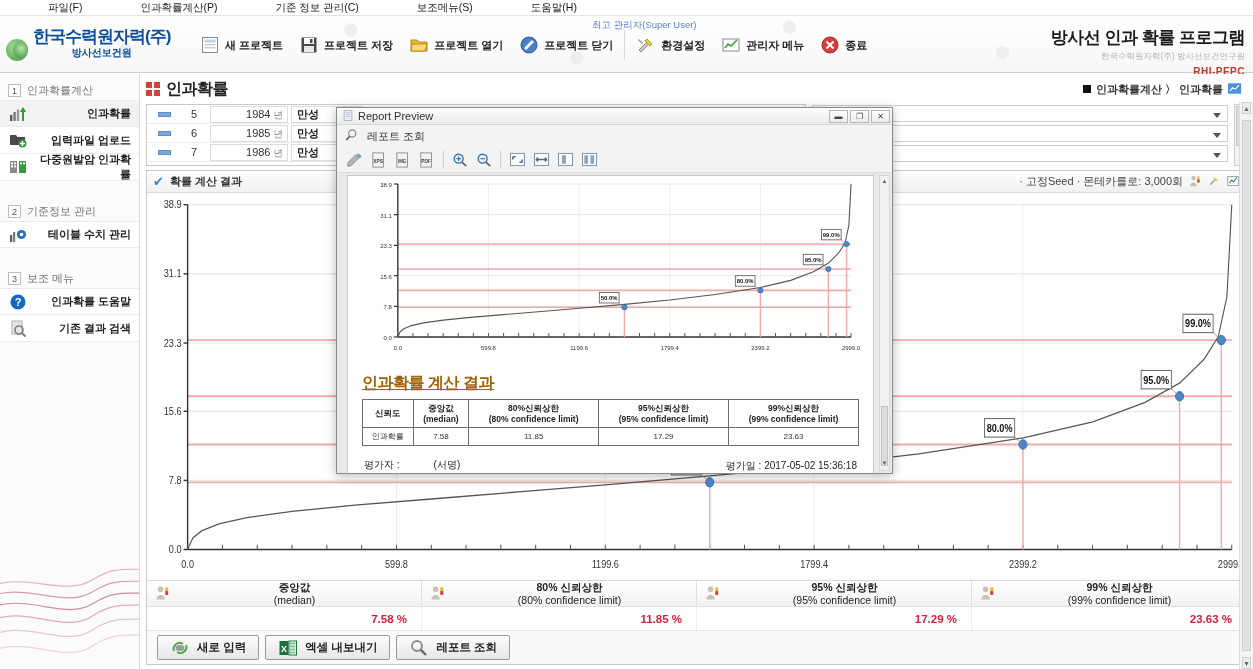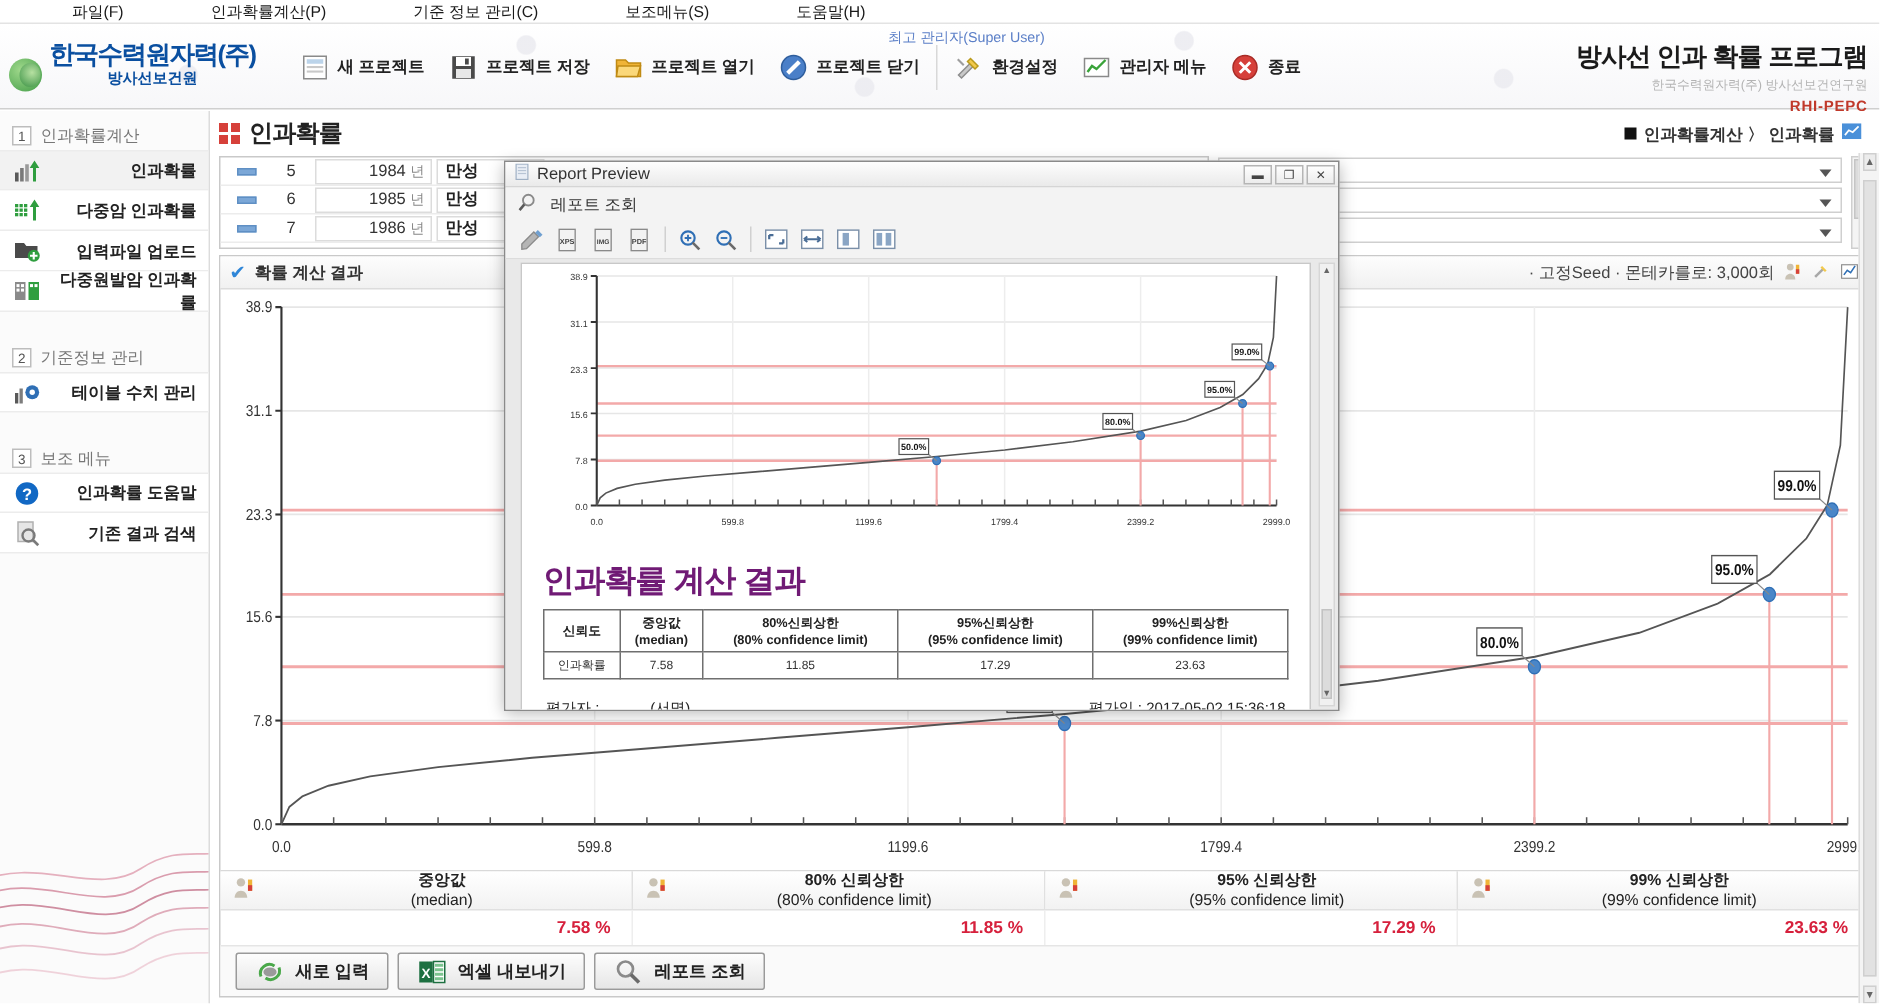--- a/index.html
+++ b/index.html
@@ -125,21 +125,21 @@
         font-size:8px;line-height:11px;text-align:center;color:#444;cursor:pointer;}
   .dlg-sub{height:22px;display:flex;align-items:center;gap:6px;padding:0 8px;background:#f3f3f3;}
   .dlg-sub .stt{font-size:11px;color:#333;}
   .dlg-tools{height:26px;display:flex;align-items:center;gap:4px;padding:0 8px;background:#f3f3f3;border-bottom:1px solid #dcdcdc;position:relative;}
   .tool{width:20px;height:20px;display:flex;align-items:center;justify-content:center;cursor:pointer;}
   .toolsep{width:1px;height:17px;background:#d0d0d0;margin:0 2px;}
   .dlg-body{flex:1;position:relative;background:#e9e9e9;overflow:hidden;padding:2px 0 0 10px;}
   .paper{position:absolute;left:10px;top:2px;width:527px;height:400px;background:#fff;border:1px solid #c8c8c8;overflow:hidden;}
   .rep-h{font-size:15px;font-weight:bold;color:#111;margin:8px 0 2px 14px;letter-spacing:-.5px;}
   .rep-chart{position:relative;height:185px;margin:0 12px 0 8px;}
-  .rep-h2{font-size:21px;font-weight:bold;color:#701a75;margin:12px 0 5px 14px;letter-spacing:-.5px;}
+  .rep-h2{font-size:16px;font-weight:bold;color:#a16207;margin:12px 0 5px 14px;letter-spacing:-.5px;text-decoration:underline;}
   .rtable{margin:0 14px;border-collapse:collapse;width:calc(100% - 28px);}
   .rtable th,.rtable td{border:1px solid #6f6f6f;text-align:center;font-size:8.5px;padding:3px 2px;color:#222;}
   .rtable th{font-weight:bold;line-height:1.25;}
   .rtable td{font-size:8px;color:#333;}
   .rep-foot{display:flex;margin:12px 16px 0 16px;font-size:10px;color:#222;}
   .rep-foot .left{display:flex;gap:34px;}
   .rep-foot .right{margin-left:auto;text-align:right;line-height:1.5;}
   .dlg-scroll{position:absolute;right:2px;top:2px;bottom:2px;width:11px;background:#f1f1f1;border:1px solid #d6d6d6;}
   .dlg-scroll .th{position:absolute;left:1px;right:1px;top:230px;height:60px;background:#dcdcdc;border:1px solid #c2c2c2;}
   .dlg-scroll .a1{position:absolute;left:1px;right:1px;top:1px;height:10px;font-size:6px;text-align:center;color:#666;line-height:9px;}
@@ -263,39 +263,20 @@
       <div class="side-item sel first">
         <span class="ico">
             <svg viewBox="0 0 20 20">
               <rect x="2" y="11" width="2.4" height="6" fill="#5a5a5a"></rect>
               <rect x="5.4" y="8" width="2.4" height="9" fill="#7a7a7a"></rect>
               <rect x="8.8" y="5.5" width="2.4" height="11.5" fill="#9a9a9a"></rect>
               <path d="M15 3l3.2 5H16v9h-2V8h-2.2z" fill="#2f9e3f"></path>
             </svg>
           </span>
         <span class="si-lbl">인과확률</span>
-      </div>
-      <div class="side-item">
-        <span class="ico">
-            <svg viewBox="0 0 20 20">
-              <g fill="#2f9e3f">
-                <rect x="2" y="6" width="2.2" height="2.2"></rect>
-                <rect x="5" y="6" width="2.2" height="2.2"></rect>
-                <rect x="8" y="6" width="2.2" height="2.2"></rect>
-                <rect x="2" y="9" width="2.2" height="2.2"></rect>
-                <rect x="5" y="9" width="2.2" height="2.2"></rect>
-                <rect x="8" y="9" width="2.2" height="2.2"></rect>
-                <rect x="2" y="12" width="2.2" height="2.2"></rect>
-                <rect x="5" y="12" width="2.2" height="2.2"></rect>
-                <rect x="8" y="12" width="2.2" height="2.2"></rect>
-              </g>
-              <path d="M15 3l3.2 5H16v9h-2V8h-2.2z" fill="#2f9e3f"></path>
-            </svg>
-          </span>
-        <span class="si-lbl">다중암 인과확률</span>
       </div>
       <div class="side-item">
         <span class="ico">
             <svg viewBox="0 0 20 20">
               <path d="M2 5h6l1.6 2H17v8H2z" fill="#4a4a4a"></path>
               <circle cx="14.5" cy="13.5" r="4" fill="#2f9e3f"></circle>
               <path d="M14.5 11v5M12 13.5h5" stroke="#fff" stroke-width="1.4"></path>
             </svg>
           </span>
         <span class="si-lbl">입력파일 업로드</span>

